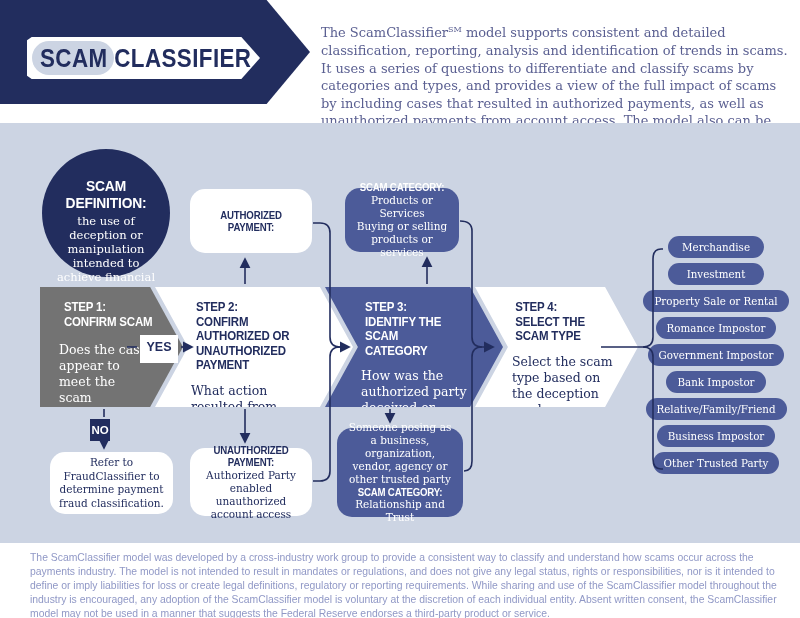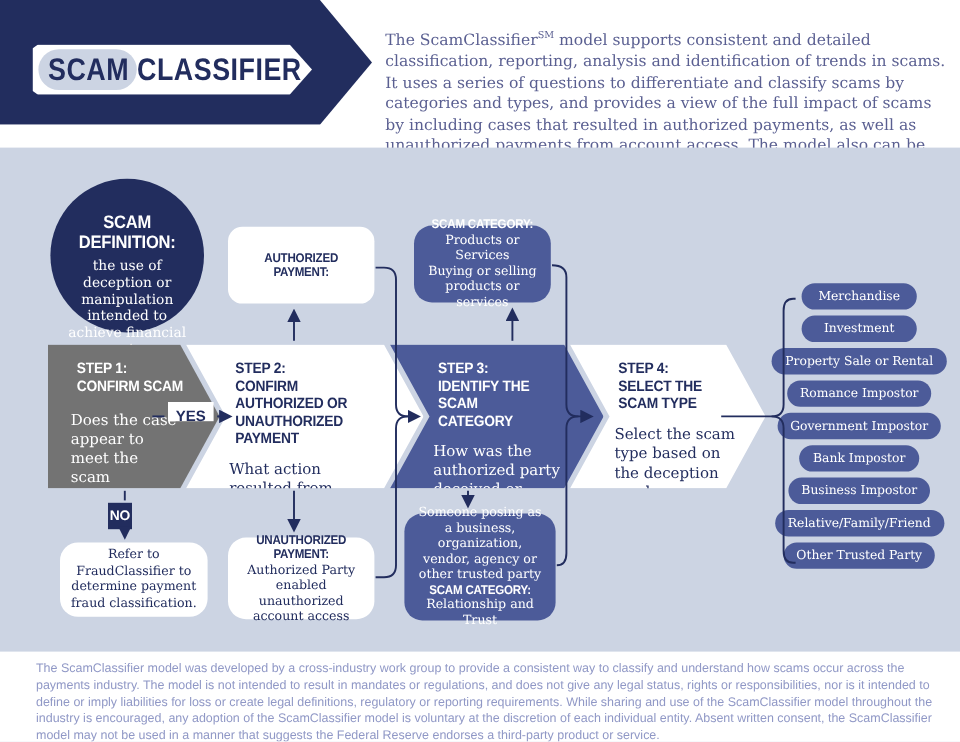--- a/index.html
+++ b/index.html
@@ -32,40 +32,40 @@
   .serif { font-family:"DejaVu Serif", serif; }
 
   .wbox { background:#fff; border-radius:15px; text-align:center; color:#222d5e;
           display:flex; flex-direction:column; justify-content:center; padding:6px 8px; }
   .bbox { background:#4c5b99; border-radius:15px; text-align:center; color:#fff;
           display:flex; flex-direction:column; justify-content:center; padding:6px 8px; }
   .wbox .t, .bbox .t { font-size:10.5px; line-height:12.5px; }
   .wbox .b, .bbox .b { font-size:10.5px; line-height:13px; }
   .gap { height:9px; }
 
-  .box-auth   { left:190px; top:66px;  width:122px; height:64px;border-radius:12px; }
+  .box-auth   { left:190px; top:66px;  width:122px; height:64px; }
   .box-unauth { left:190px; top:325px; width:122px; height:68px; }
   .box-prod   { left:345px; top:65px;  width:114px; height:64px; }
   .box-trust  { left:337px; top:305px; width:126px; height:89px; }
   .box-fraud  { left:50px;  top:329px; width:123px; height:62px; font-size:10.5px; line-height:13.5px;text-align:center; }
 
   
   .step { top:164px; height:120px; padding-top:13px; }
   .step .head { font-size:12.5px; line-height:14.5px; }
   .step .q { font-family:"DejaVu Serif", serif; font-size:12.5px; line-height:16px; margin-top:13px; }
   .step1 { left:40px;  width:143px; background:#737373; color:#fff; padding-left:19px;
            clip-path:polygon(0 0, 77% 0, 100% 50%, 77% 100%, 0 100%); }
   .step2 { left:155px; width:198px; background:#fff; color:#222d5e; padding-left:36px;
            clip-path:polygon(0 0, 83.3% 0, 100% 50%, 83.3% 100%, 0 100%, 16.7% 50%); }
   .step3 { left:325px; width:178px; background:#4c5b99; color:#fff; padding-left:36px;
            clip-path:polygon(0 0, 81.5% 0, 100% 50%, 81.5% 100%, 0 100%, 18.5% 50%); }
   .step4 { left:475px; width:163px; background:#fff; color:#222d5e; padding-left:37px;
            clip-path:polygon(0 0, 79.8% 0, 100% 50%, 79.8% 100%, 0 100%, 20.2% 50%); }
 
-  .yes-tag { left:140px; top:212px; width:38px; height:16px; background:#fff; color:#222d5e;
+  .yes-tag { left:140px; top:212px; width:38px; height:28px; background:#fff; color:#222d5e;
              font-weight:bold; font-size:12.5px; text-align:center; line-height:24px; z-index:3; }
   .no-tag  { left:90px; top:296px; width:20px; height:22px; background:#222d5e; color:#fff;
              font-weight:bold; font-size:11.5px; text-align:center; line-height:22px; }
 
   
   .pills { left:658px; top:113px; width:116px; display:flex; flex-direction:column; align-items:center; }
   .pill { background:#4c5b99; color:#fff; border-radius:12px; height:22px; line-height:22px;
           padding:0 11px; margin-bottom:5px; font-family:"DejaVu Serif", serif; font-size:10.3px;
           white-space:nowrap; text-align:center; min-width:96px; }
 
@@ -184,20 +184,20 @@
 
     <div class="wbox serif box-fraud">Refer to FraudClassifier to determine payment fraud classification.</div>
 
     <div class="pills">
       <div class="pill">Merchandise</div>
       <div class="pill">Investment</div>
       <div class="pill">Property Sale or Rental</div>
       <div class="pill">Romance Impostor</div>
       <div class="pill">Government Impostor</div>
       <div class="pill">Bank Impostor</div>
+      <div class="pill">Relative/Family/Friend</div>
       <div class="pill">Business Impostor</div>
-      <div class="pill">Relative/Family/Friend</div>
       <div class="pill">Other Trusted Party</div>
     </div>
   </div>
 
   <div class="disclaimer">The ScamClassifier model was developed by a cross-industry work group to provide a consistent way to classify and understand how scams occur across the payments industry. The model is not intended to result in mandates or regulations, and does not give any legal status, rights or responsibilities, nor is it intended to define or imply liabilities for loss or create legal definitions, regulatory or reporting requirements. While sharing and use of the ScamClassifier model throughout the industry is encouraged, any adoption of the ScamClassifier model is voluntary at the discretion of each individual entity. Absent written consent, the ScamClassifier model may not be used in a manner that suggests the Federal Reserve endorses a third-party product or service.</div>
 </div>
 
 </body></html>

